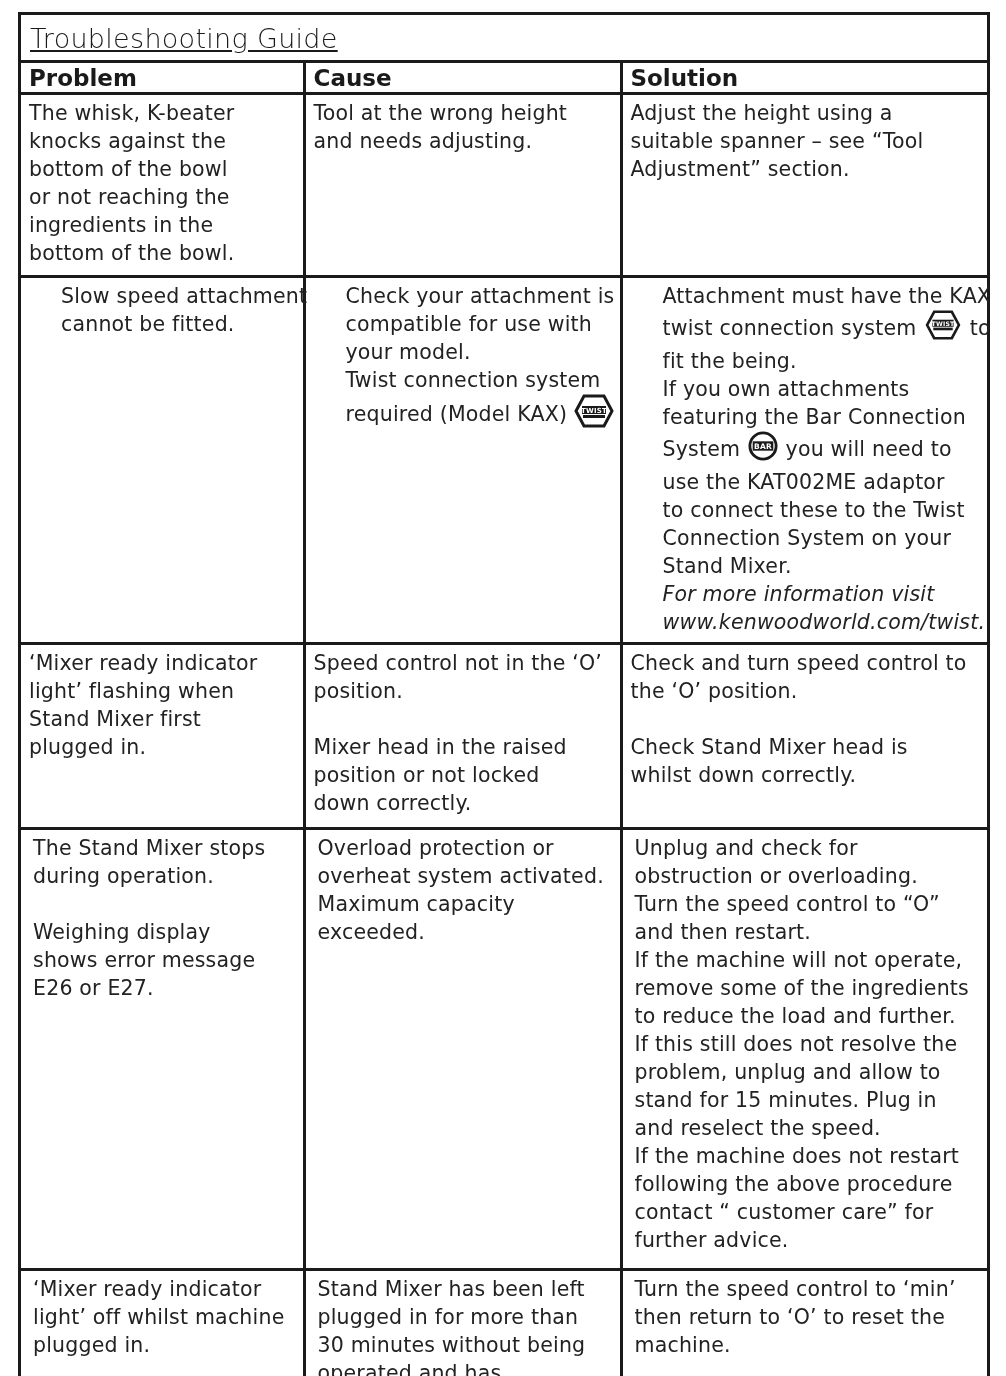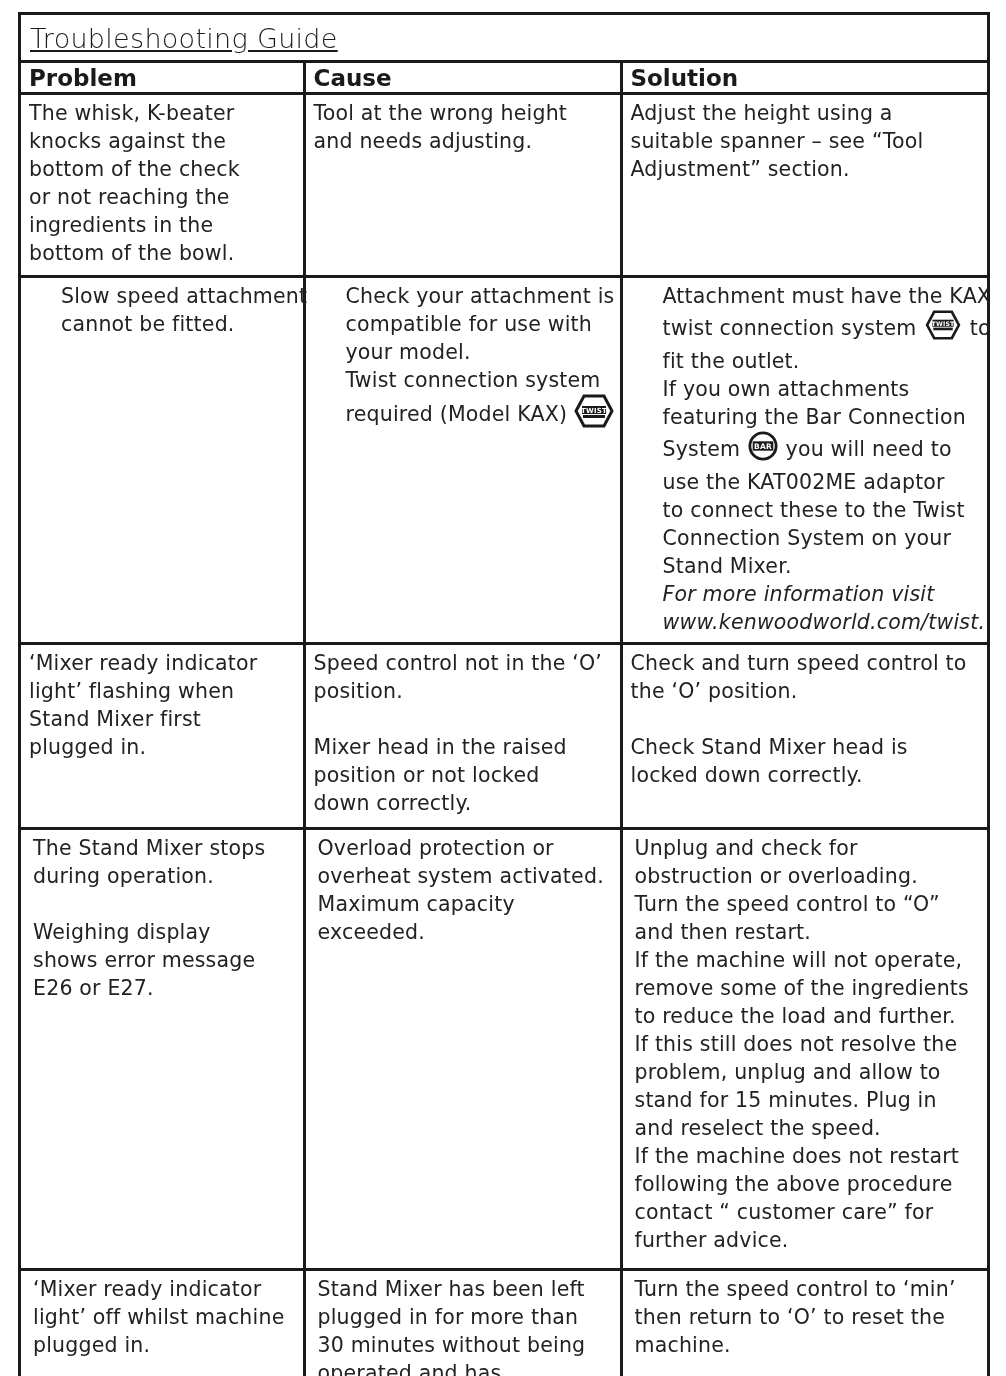--- a/index.html
+++ b/index.html
@@ -43,21 +43,21 @@
         <th>Cause</th>
         <th>Solution</th>
       </tr>
     </thead>
     <tbody>
 
       <tr class="r1">
         <td>
           <span class="line">The whisk, K-beater</span>
           <span class="line">knocks against the</span>
-          <span class="line">bottom of the check</span>
+          <span class="line">bottom of the bowl</span>
           <span class="line">or not reaching the</span>
           <span class="line">ingredients in the</span>
           <span class="line">bottom of the bowl.</span>
         </td>
         <td>
           <span class="line">Tool at the wrong height</span>
           <span class="line">and needs adjusting.</span>
         </td>
         <td>
           <span class="line">Adjust the height using a</span>
@@ -95,21 +95,21 @@
             <span class="badge">
               <svg width="40" height="30" viewBox="0 0 40 34">
                 <polygon points="10,2 30,2 38,17 30,32 10,32 2,17" fill="#fff" stroke="#1a1a1a" stroke-width="3"></polygon>
                 <rect x="8" y="11" width="24" height="8" fill="#1a1a1a"></rect>
                 <text x="20" y="18" font-size="7" font-weight="bold" fill="#fff" text-anchor="middle" font-family="DejaVu Sans, sans-serif">TWIST</text>
                 <rect x="9" y="20" width="22" height="3" fill="#1a1a1a"></rect>
               </svg>
             </span>
             <span>to</span>
           </span>
-          <span class="line">fit the outlet.</span>
+          <span class="line">fit the being.</span>
           <span class="line">If you own attachments</span>
           <span class="line">featuring the Bar Connection</span>
           <span class="line">
             <span>System</span>
             <span class="badge">
               <svg width="32" height="30" viewBox="0 0 32 32">
                 <circle cx="16" cy="16" r="14" fill="#fff" stroke="#1a1a1a" stroke-width="3"></circle>
                 <rect x="5" y="11" width="22" height="10" fill="#1a1a1a"></rect>
                 <text x="16" y="19" font-size="8" font-weight="bold" fill="#fff" text-anchor="middle" font-family="DejaVu Sans, sans-serif">BAR</text>
               </svg>
@@ -138,21 +138,21 @@
           <span class="gap"></span>
           <span class="line">Mixer head in the raised</span>
           <span class="line">position or not locked</span>
           <span class="line">down correctly.</span>
         </td>
         <td>
           <span class="line">Check and turn speed control to</span>
           <span class="line">the ‘O’ position.</span>
           <span class="gap"></span>
           <span class="line">Check Stand Mixer head is</span>
-          <span class="line">locked down correctly.</span>
+          <span class="line">whilst down correctly.</span>
         </td>
       </tr>
 
       <tr class="r4">
         <td>
           <span class="line">The Stand Mixer stops</span>
           <span class="line">during operation.</span>
           <span class="gap"></span>
           <span class="line">Weighing display</span>
           <span class="line">shows error message</span>

